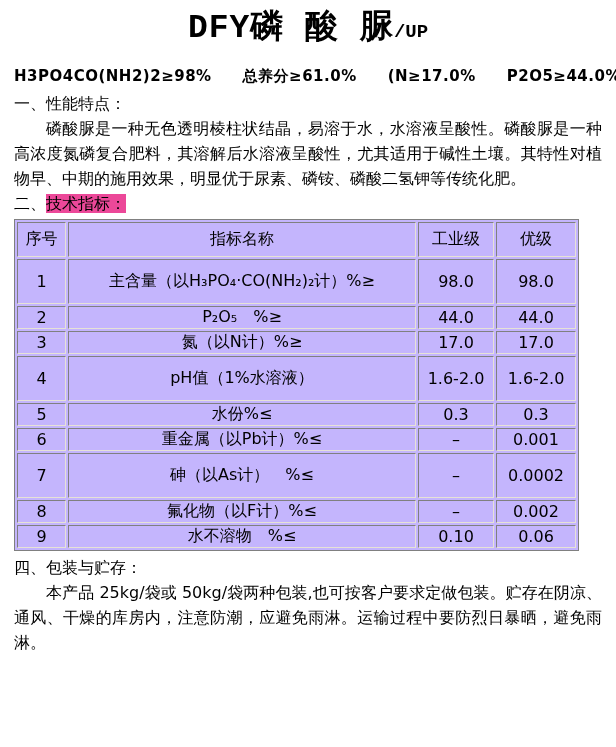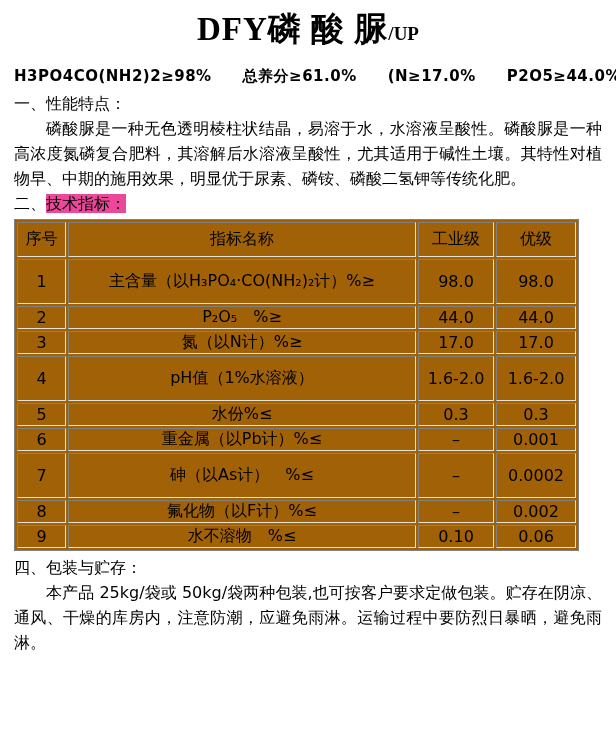--- a/index.html
+++ b/index.html
@@ -5,38 +5,38 @@
   html, body { margin: 0; padding: 0; background: #ffffff; }
   body {
     width: 616px; height: 747px; overflow: hidden;
     font-family: "DejaVu Sans", "Liberation Sans", sans-serif;
     color: #000000;
   }
   .page { box-sizing: border-box; width: 616px; height: 747px; padding: 5px 14px 0 14px; }
 
   .title {
     text-align: center; margin-top: 2px; height: 46px; line-height: 44px;
-    font-family: Liberation Serif, serif;
+    font-family: Liberation Mono, monospace;
     font-weight: bold; font-size: 33px; letter-spacing: 1px;
   }
   .title .suffix { font-size: 19px; font-weight: bold; letter-spacing: 0; }
 
   .formula {
     margin-top: 14px; font-size: 15px; font-weight: bold;
     white-space: pre; letter-spacing: 0.5px;
   }
 
   .sec-head { font-size: 16px; line-height: 25px; }
   .sec-head.first { margin-top: 5px; }
   .para { margin: 0; font-size: 16px; line-height: 25px; text-indent: 2em; text-align: justify; }
   .hl { background: #ec4899; }
 
   table.spec {
     border-collapse: separate; border-spacing: 2px;
-    border: 1px solid #808080; background: #a16207;
+    border: 1px solid #808080; background: #c4b5fd;
     width: 553px; margin: 3px 0 4px 0;
     table-layout: fixed; font-size: 16px;
   }
   .spec th, .spec td {
     border: 1px solid; border-color: #808080 #e6e2d6 #e6e2d6 #808080;
     font-weight: normal; text-align: center; vertical-align: middle;
     padding: 0 2px; white-space: pre-wrap; overflow: hidden;
   }
   .spec thead th { height: 33px; }
   .spec tbody td { height: 19px; }

